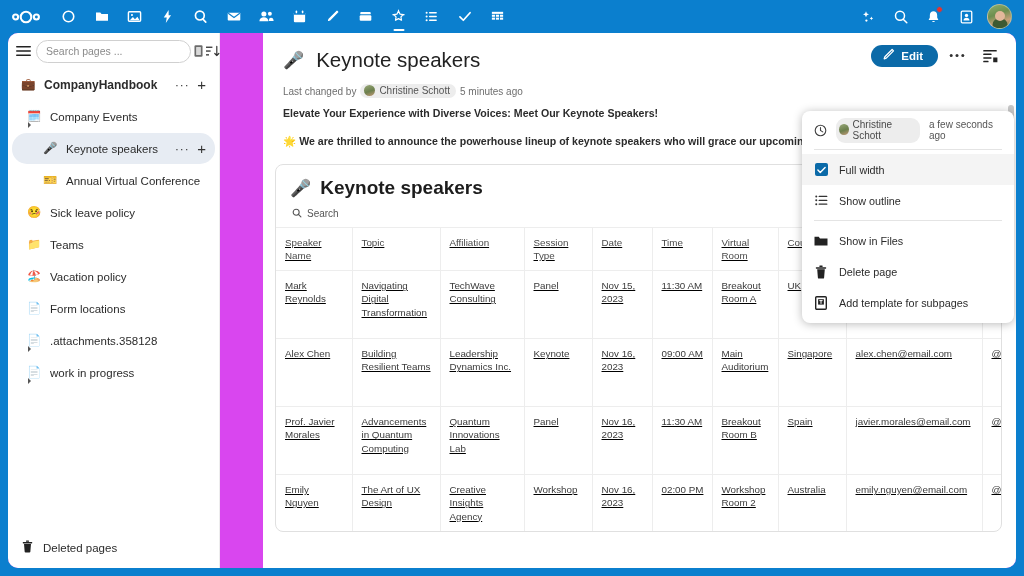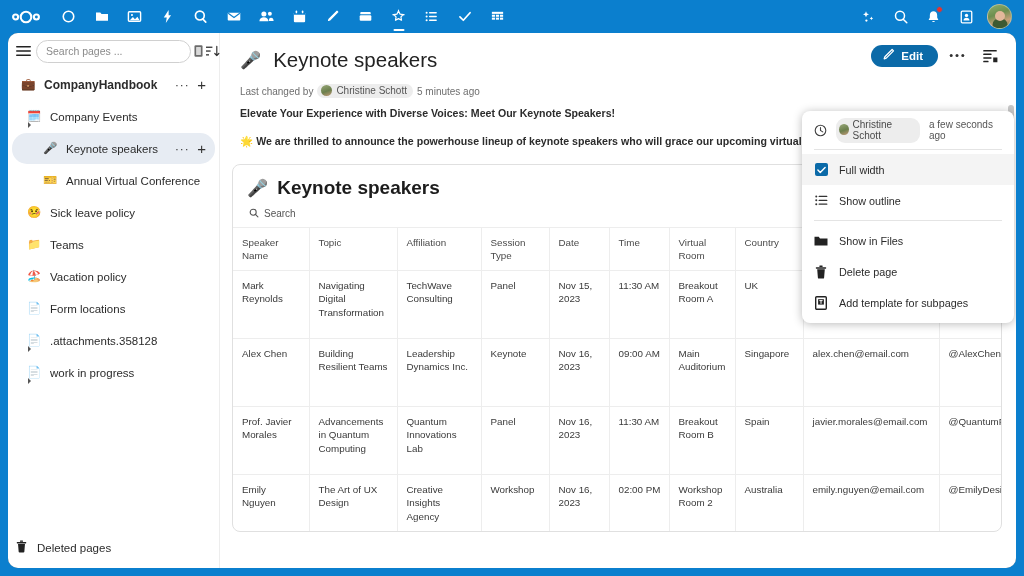--- a/index.html
+++ b/index.html
@@ -57,23 +57,24 @@
     content:""; position:absolute; left:50%; top:24%; transform:translateX(-50%);
     width:10px; height:10px; border-radius:50%; background:#e3b89a;
     z-index:2;
   }
 
   
   .shell {
     position: absolute; top: 33px; left: 8px;
     width: 1008px; height: 535px;
     border-radius: 10px;
-    background: #737373;
+    background: #d946ef;
     overflow: hidden;
     display: flex;
+    gap: 43px;
   }
 
   
   .sidebar {
     width: 212px; height: 535px; background: #fff;
     border-right: 1px solid #ededed;
     display: flex; flex-direction: column;
     flex: 0 0 212px;
     position: relative;
   }
@@ -113,21 +114,21 @@
   .sb-dots { font-size: 13px; color: #444; letter-spacing: .5px; cursor:pointer; line-height: 1; padding: 0 2px;}
   .sb-plus { font-size: 15px; color: #333; cursor:pointer; line-height: 1; padding: 0 3px; font-weight: 300;}
   .lvl0 { padding-left: 8px; }
   .lvl1 { padding-left: 14px; }
   .lvl2 { padding-left: 30px; }
   .caret-collapsed {
     position:absolute; left: 16px; bottom: 4px;
     width:0;height:0;border-left:3px solid #555;border-top:3px solid transparent;border-bottom:3px solid transparent;
   }
   .sb-bottom {
-    height: 40px; display: flex; align-items: center; padding-left: 8px;
+    height: 40px; display: flex; align-items: center; padding-left: 14px;
     border-top: 0; cursor: pointer;
   }
   .sb-bottom .lab { font-size: 11.5px; color: #2b2b2b; margin-left: 10px; }
 
   
   .main {
     flex: 1; position: relative; background: #fff; overflow: hidden;
   }
   .main-head { padding: 10px 20px 0 20px; position: relative; }
   .title-row { display: flex; align-items: center; gap: 12px; height: 34px; }
@@ -176,21 +177,21 @@
     height: 368px;
     position: relative;
   }
   .tc-head { padding: 12px 0 0 14px; display:flex; align-items:center; gap: 9px; }
   .tc-emoji { font-size: 17px; font-family:"DejaVu Sans", sans-serif;}
   .tc-title { font-size: 19px; font-weight: bold; color: #1c1c1c; }
   .tc-search {
     display: flex; align-items: center; gap: 5px;
     padding: 9px 0 7px 16px; font-size: 10px; color: #555;
   }
-  .tbl-wrap { overflow: hidden; }
+  .tbl-wrap { overflow: hidden; text-decoration: underline; }
   table.grid { border-collapse: collapse; width: 100%; table-layout: fixed; }
   table.grid th, table.grid td {
     border-top: 1px solid #ededed; border-right: 1px solid #ededed;
     text-align: left; vertical-align: top;
     font-weight: normal; font-size: 9.8px; color: #3a3a3a;
     padding: 8px 8px 8px 9px; line-height: 1.35;
   }
   table.grid th { color: #4a4a4a; height: 40px; }
   table.grid tr td { height: 68px; }
   table.grid th:first-child, table.grid td:first-child { border-left: none; }

